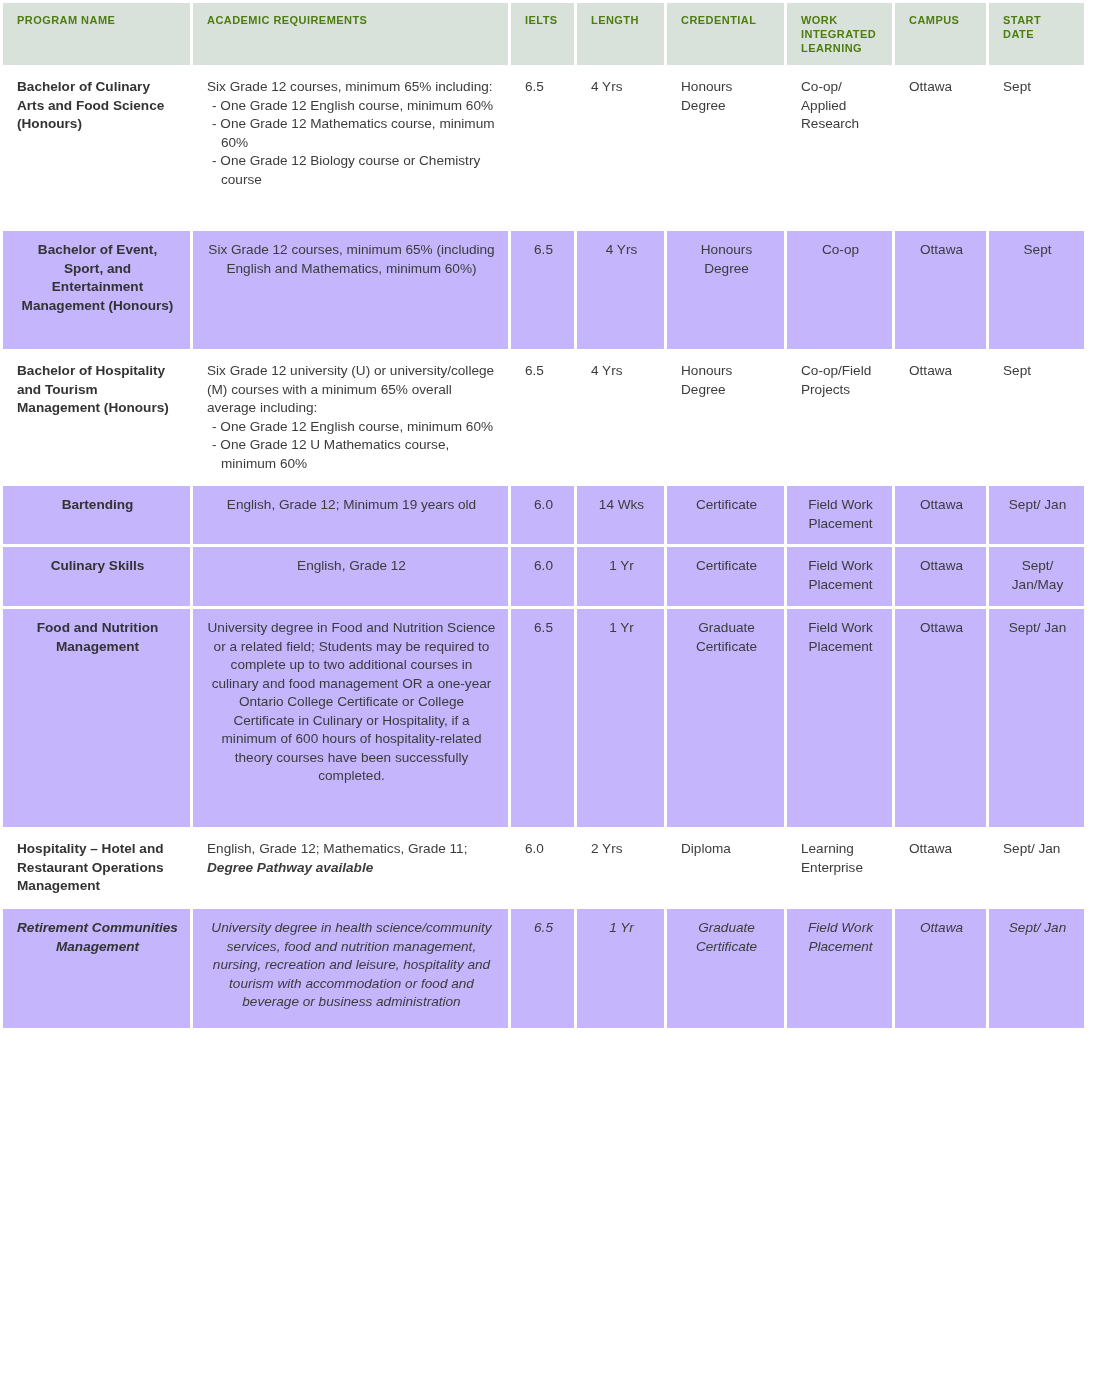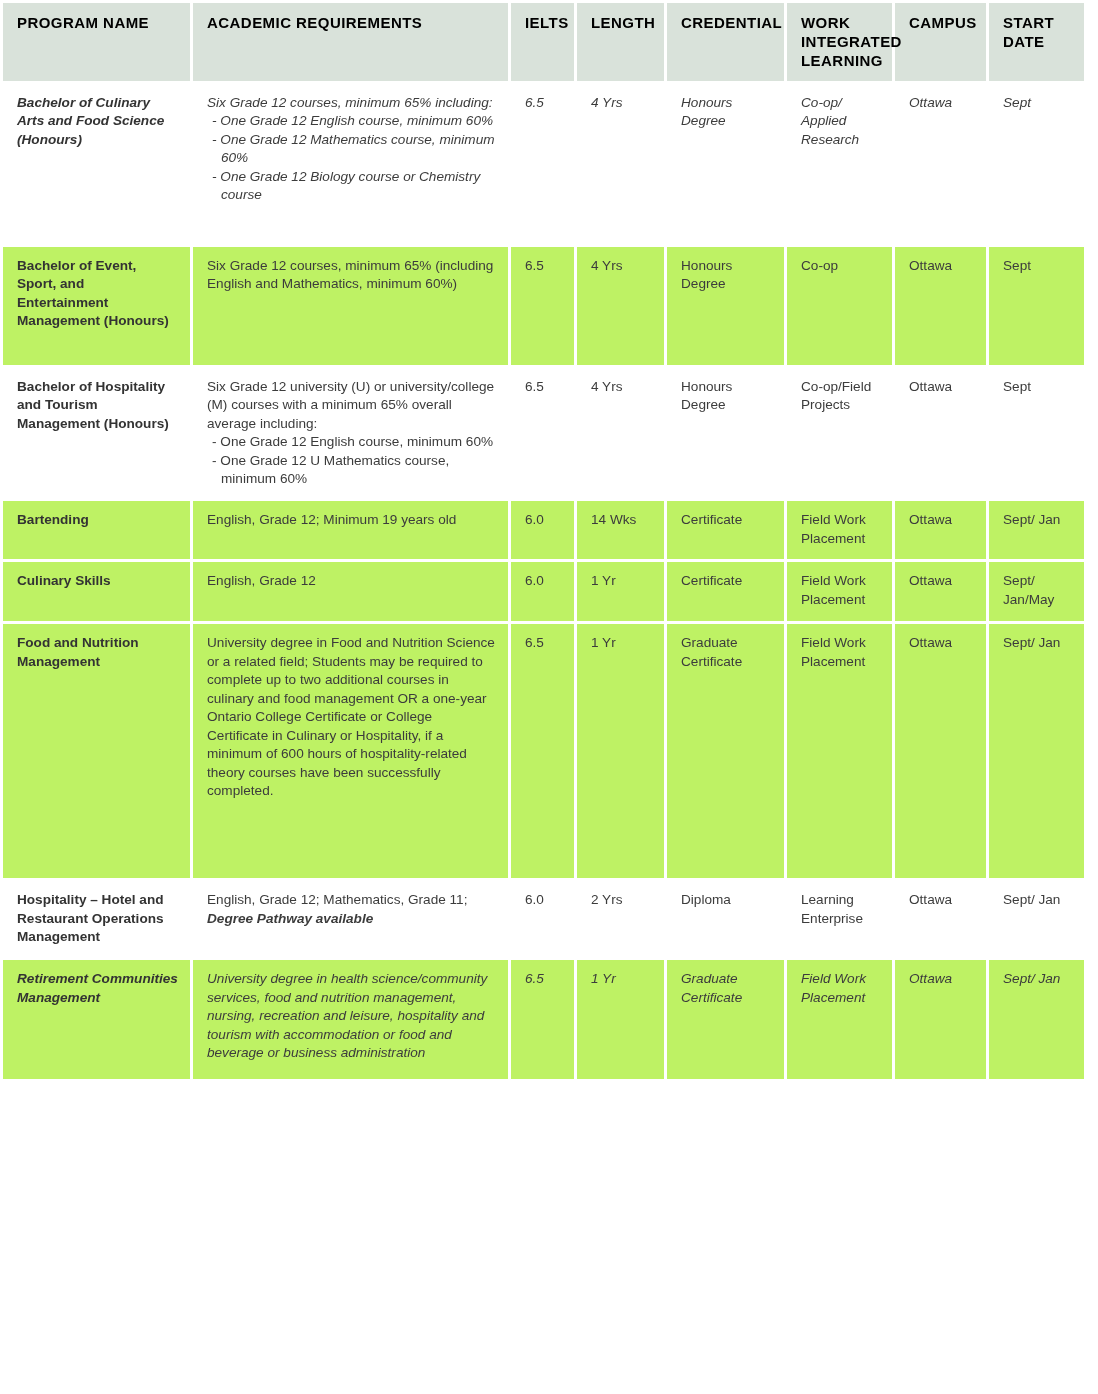--- a/index.html
+++ b/index.html
@@ -25,39 +25,40 @@
   .program-table th,
   .program-table td {
     vertical-align: top;
     padding: 10px 12px 10px 14px;
     text-align: left;
   }
 
   
   thead th {
     background: #d9e2da;
-    color: #000000;
-    font-size: 15px;
+    color: #4d7c0f;
+    font-size: 11px;
     font-weight: bold;
     letter-spacing: 0.45px;
     line-height: 1.28;
     padding-top: 12px;
     padding-bottom: 12px;
     height: 42px;
   }
 
   
   tbody td {
     background: #ffffff;
     color: #3c3c3c;
     font-size: 13.6px;
     line-height: 1.36;
   }
   tbody tr.shaded td {
-    background: #bef264;
+    background: #c4b5fd;
+    text-align: center;
   }
 
   td.prog {
     font-weight: bold;
     color: #333333;
   }
 
   
   col.c-prog  { width: 187px; }
   col.c-acad  { width: 315px; }
@@ -101,21 +102,21 @@
       <th>ACADEMIC REQUIREMENTS</th>
       <th>IELTS</th>
       <th>LENGTH</th>
       <th>CREDENTIAL</th>
       <th>WORK INTEGRATED LEARNING</th>
       <th>CAMPUS</th>
       <th>START DATE</th>
     </tr>
   </thead>
   <tbody id="tbody">
-      <tr style="height: 160px; font-style: italic;">
+      <tr style="height: 160px;">
         <td class="prog">Bachelor of Culinary Arts and Food Science (Honours)</td>
         <td>
           <div>Six Grade 12 courses, minimum 65% including:</div>
           <ul class="req-list">
             <li>- One Grade 12 English course, minimum 60%</li>
             <li>- One Grade 12 Mathematics course, minimum 60%</li>
             <li>- One Grade 12 Biology course or Chemistry course</li>
           </ul>
         </td>
         <td class="nowrapish">6.5</td>
@@ -170,21 +171,21 @@
         <td>
           <div>English, Grade 12</div>
         </td>
         <td class="nowrapish">6.0</td>
         <td class="nowrapish">1 Yr</td>
         <td class="nowrapish">Certificate</td>
         <td class="nowrapish">Field Work Placement</td>
         <td class="nowrapish">Ottawa</td>
         <td class="nowrapish">Sept/ Jan/May</td>
       </tr>
-      <tr class="shaded" style="height: 254px;">
+      <tr class="shaded" style="height: 218px;">
         <td class="prog">Food and Nutrition Management</td>
         <td>
           <div>University degree in Food and Nutrition Science or a related field; Students may be required to complete up to two additional courses in culinary and food management OR a one-year Ontario College Certificate or College Certificate in Culinary or Hospitality, if a minimum of 600 hours of hospitality-related theory courses have been successfully completed.</div>
         </td>
         <td class="nowrapish">6.5</td>
         <td class="nowrapish">1 Yr</td>
         <td class="nowrapish">Graduate Certificate</td>
         <td class="nowrapish">Field Work Placement</td>
         <td class="nowrapish">Ottawa</td>
         <td class="nowrapish">Sept/ Jan</td>

